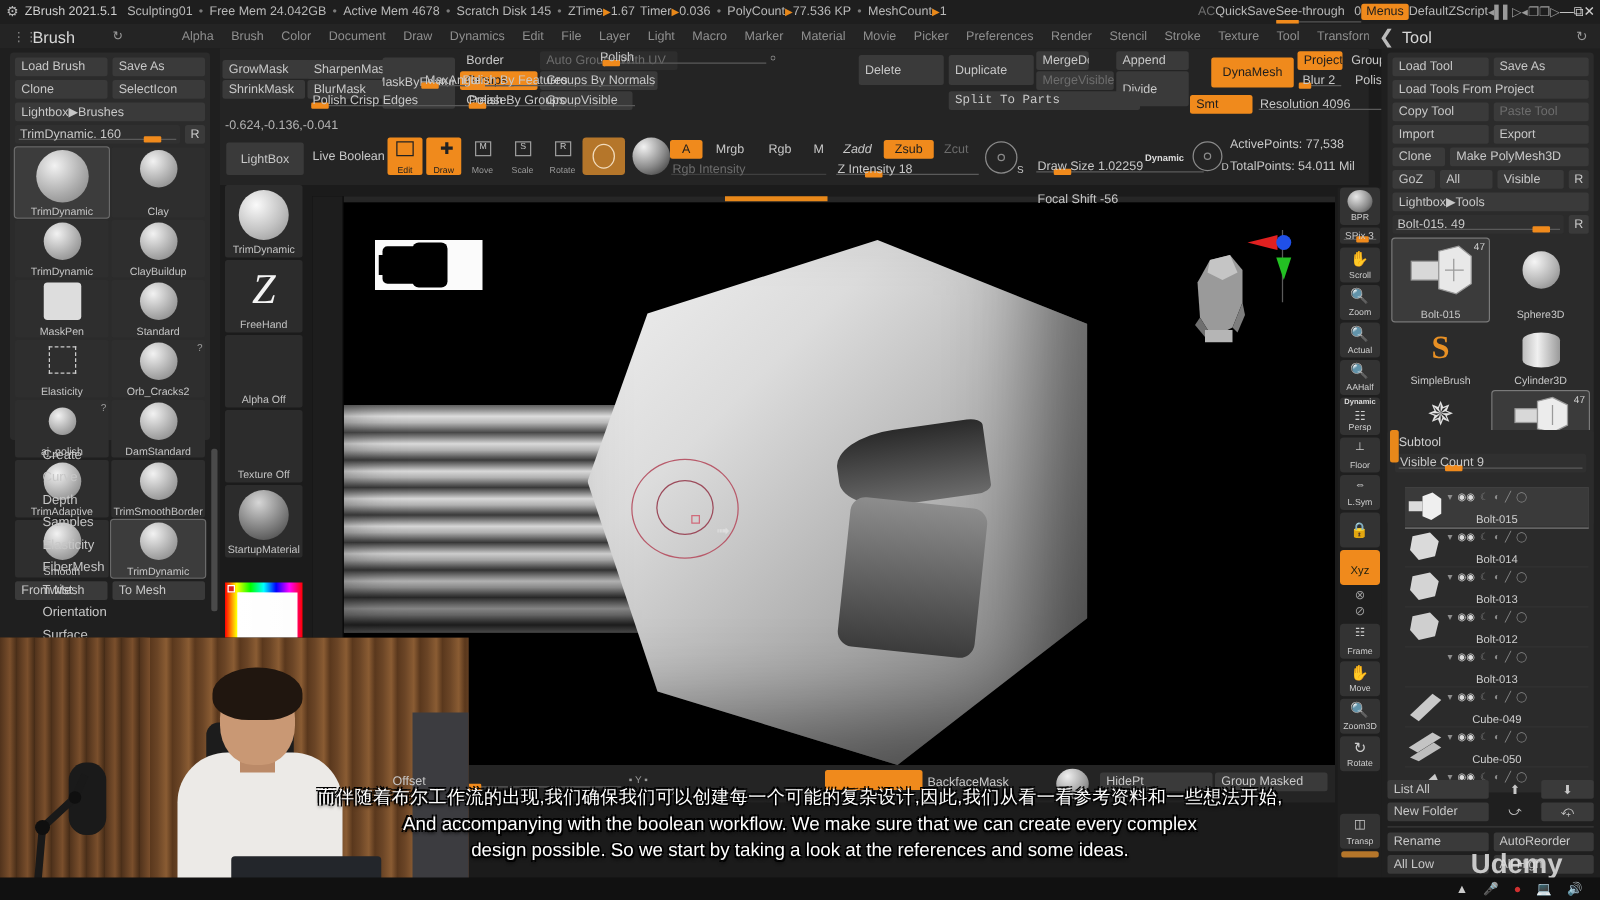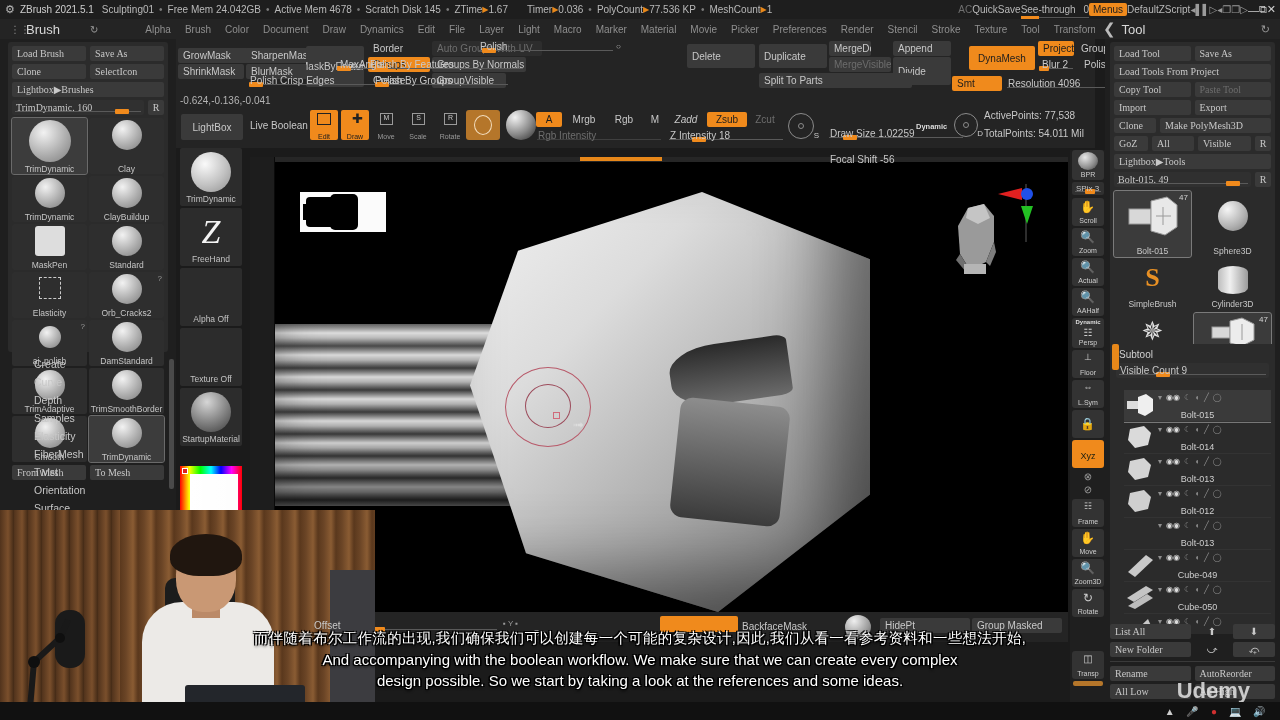--- a/index.html
+++ b/index.html
@@ -69,21 +69,21 @@
   
   #leftpanel {
     position: absolute; left: 0; top: 39px; width: 176px; bottom: 0;
     background: #1f1f1f;
   }
   #brushbox {
     position: absolute; left: 8px; top: 3px; width: 160px; height: 310px;
     background: #2b2b2b; border-radius: 3px; padding: 4px;
   }
   .rowgrid { display: flex; gap: 4px; margin-bottom: 3px; }
-  .rowgrid > * { flex: 1; font-family: Liberation Serif, serif; }
+  .rowgrid > * { flex: 1; }
   #brushgrid { display: grid; grid-template-columns: 1fr 1fr; gap: 2px; margin-top: 3px; }
   .bcell {
     position: relative; height: 46px; background: #2e2e2e;
     display: flex; flex-direction: column; align-items: center;
     justify-content: flex-end; border-radius: 2px;
   }
   .bcell.sel { background: #3c3c3c; outline: 1px solid #6a6a6a; }
   .bcell .thumb {
     position: absolute; top: 2px; left: 50%; transform: translateX(-50%);
     width: 30px; height: 30px; border-radius: 50%;
@@ -255,21 +255,21 @@
 <div id="app">
 
   <div id="statusbar">
     <span style="margin-right:5px;font-size:11px;">⚙</span>
     <span class="zb">ZBrush 2021.5.1</span>
     <span>Sculpting01</span>
     <span class="sep">•</span><span>Free Mem</span>&nbsp;<span>24.042GB</span>
     <span class="sep">•</span><span>Active Mem</span>&nbsp;<span>4678</span>
     <span class="sep">•</span><span>Scratch Disk</span>&nbsp;<span>145</span>
     <span class="sep">•</span><span>ZTime</span><span class="tri">▶</span><span>1.67</span>
-    <span style="margin-left:19px;text-align:center;">Timer</span><span class="tri">▶</span><span>0.036</span>
+    <span style="margin-left:4px;text-align:center;">Timer</span><span class="tri">▶</span><span>0.036</span>
     <span class="sep">•</span><span>PolyCount</span><span class="tri">▶</span><span>77.536 KP</span>
     <span class="sep">•</span><span>MeshCount</span><span class="tri">▶</span><span>1</span>
 
     <span class="right">
       <span style="color:#6f6f6f;">AC</span>
       <span>QuickSave</span>
       <span style="position:relative;display:inline-block;">
         <span>See-through</span>
         <span style="margin-left:5px;">0</span>
         <span style="position:absolute;left:0;bottom:-3px;width:100%;height:1px;background:#555;"></span>
@@ -471,21 +471,21 @@
       <span class="track"></span>
         <span class="knob" style="left:3%;"></span>
     </div>
 
     <div class="btn" style="position:absolute;left:511px;top:5px;width:68px;height:24px;">Delete</div>
     <div class="btn" style="position:absolute;left:583px;top:5px;width:68px;height:24px;">Duplicate</div>
     <div class="btn" style="position:absolute;left:653px;top:2px;width:42px;">MergeDown</div>
     <div class="btn" style="position:absolute;left:717px;top:2px;width:58px;">Append</div>
     <div class="btn dim" style="position:absolute;left:653px;top:18px;width:62px;">MergeVisible</div>
     <div class="btn" style="position:absolute;left:717px;top:18px;width:58px;height:28px;">Divide</div>
-    <div class="btn" style="position:absolute;left:583px;top:34px;width:153px;">Split To Parts</div>
+    <div class="btn" style="position:absolute;left:583px;top:34px;width:153px;font-family:Liberation Mono, monospace;">Split To Parts</div>
 
     <div class="btn on" style="position:absolute;left:793px;top:7px;width:66px;height:24px;justify-content:center;">DynaMesh</div>
     <div class="btn on" style="position:absolute;left:862px;top:2px;width:36px;">Project</div>
     <div class="btn" style="position:absolute;left:900px;top:2px;width:40px;background:transparent;">Groups</div>
     <div class="slider" style="position:absolute;left:862px;top:18px;width:38px;background:transparent;">
       <span class="lbl"><span>Blur</span> <span>2</span></span>
       <span class="track"></span>
         <span class="knob" style="left:2%;width:10px;"></span>
     </div>
     <div class="btn" style="position:absolute;left:903px;top:18px;width:40px;background:transparent;">Polish</div>

